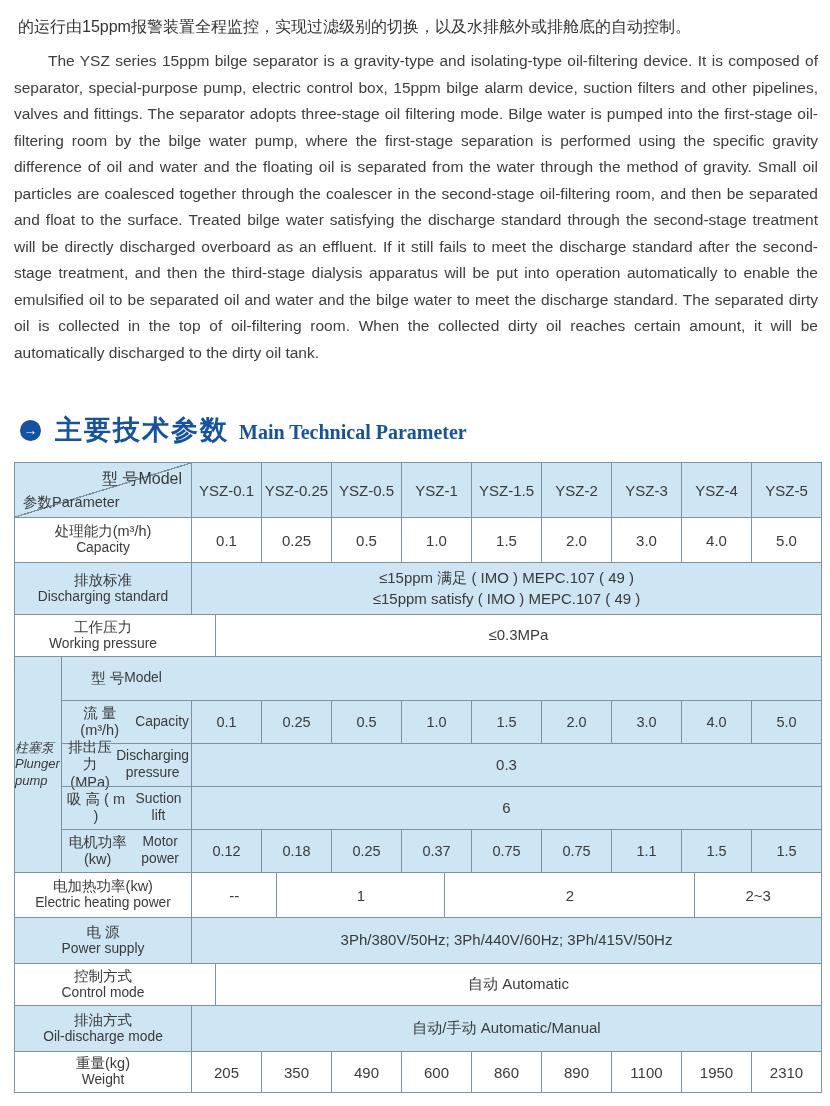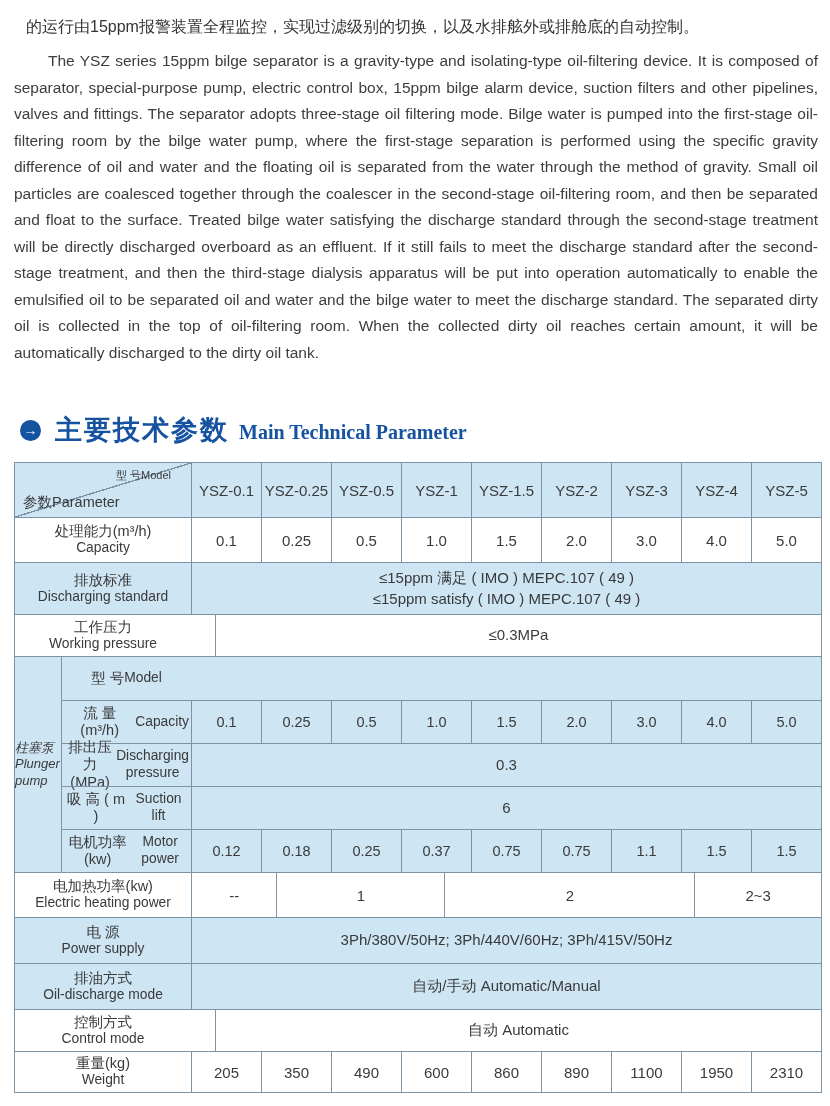--- a/index.html
+++ b/index.html
@@ -9,21 +9,21 @@
     --txt:#3c3c3c;
   }
   html,body{margin:0;padding:0;}
   body{
     width:830px;height:1106px;background:#ffffff;
     font-family:"Liberation Sans", sans-serif;
     color:var(--txt);
   }
   .page{padding:16px 12px 0 14px;}
   .cn-line{
-    margin:0 0 10px 12px;font-size:16px;line-height:22px;color:#333;
+    margin:0 0 10px 4px;font-size:16px;line-height:22px;color:#333;
   }
   .en-para{
     margin:0;font-size:15.5px;line-height:26.5px;text-align:justify;
     text-indent:34px;color:#3d3d3d;
   }
   .section-header{
     margin:46px 0 14px 6px;display:flex;align-items:center;
   }
   .arrow-icon{
     width:21px;height:21px;border-radius:50%;background:var(--accent);
@@ -66,21 +66,21 @@
   
   .h54{height:54px;} .h45{height:45px;} .h47{height:52px;} .h42{height:42px;gap:24px;}
   .h46{height:46px;} .h41{height:41px;}
   
   .corner{
     position:relative;display:block;padding:0;
     background-image:linear-gradient(to bottom right,
       transparent calc(50% - 0.7px), var(--bd) calc(50% - 0.7px),
       var(--bd) calc(50% + 0.7px), transparent calc(50% + 0.7px));
   }
-  .c-top{position:absolute;top:6px;right:20px;font-size:11px;}
+  .c-top{position:absolute;top:6px;right:9px;font-size:16px;}
   .c-bot{position:absolute;bottom:6px;left:8px;font-size:14.5px;}
   
   .pblock{display:flex;border-top:1px solid var(--bd);background:var(--blue);}
   .group-cell{
     width:46px;flex:none;display:flex;flex-direction:column;align-items:flex-start;
     justify-content:center;text-align:center;font-size:13px;line-height:1.25;font-style:italic;
   }
   .pcol{flex:1;display:flex;flex-direction:column;}
   .prow{display:flex;border-top:1px solid var(--bd);height:43px;}
   .prow:first-child{border-top:none;}
@@ -255,37 +255,37 @@
     <div class="row blue h46">
       <div class="label">
         <span>电 源</span>
         <span class="sub">Power supply</span>
       </div>
       <div class="merged">
         <span>3Ph/380V/50Hz; 3Ph/440V/60Hz; 3Ph/415V/50Hz</span>
       </div>
     </div>
 
+    <div class="row h42">
+      <div class="label">
+        <span>控制方式</span>
+        <span class="sub">Control mode</span>
+      </div>
+      <div class="merged">
+        <span>自动 Automatic</span>
+      </div>
+    </div>
+
     <div class="row blue h46">
       <div class="label">
         <span>排油方式</span>
         <span class="sub">Oil-discharge mode</span>
       </div>
       <div class="merged">
         <span>自动/手动 Automatic/Manual</span>
-      </div>
-    </div>
-
-    <div class="row h42">
-      <div class="label">
-        <span>控制方式</span>
-        <span class="sub">Control mode</span>
-      </div>
-      <div class="merged">
-        <span>自动 Automatic</span>
       </div>
     </div>
 
     <div class="row h41">
       <div class="label">
         <span>重量(kg)</span>
         <span class="sub">Weight</span>
       </div>
       <div class="data">
         <div class="cell">205</div>

